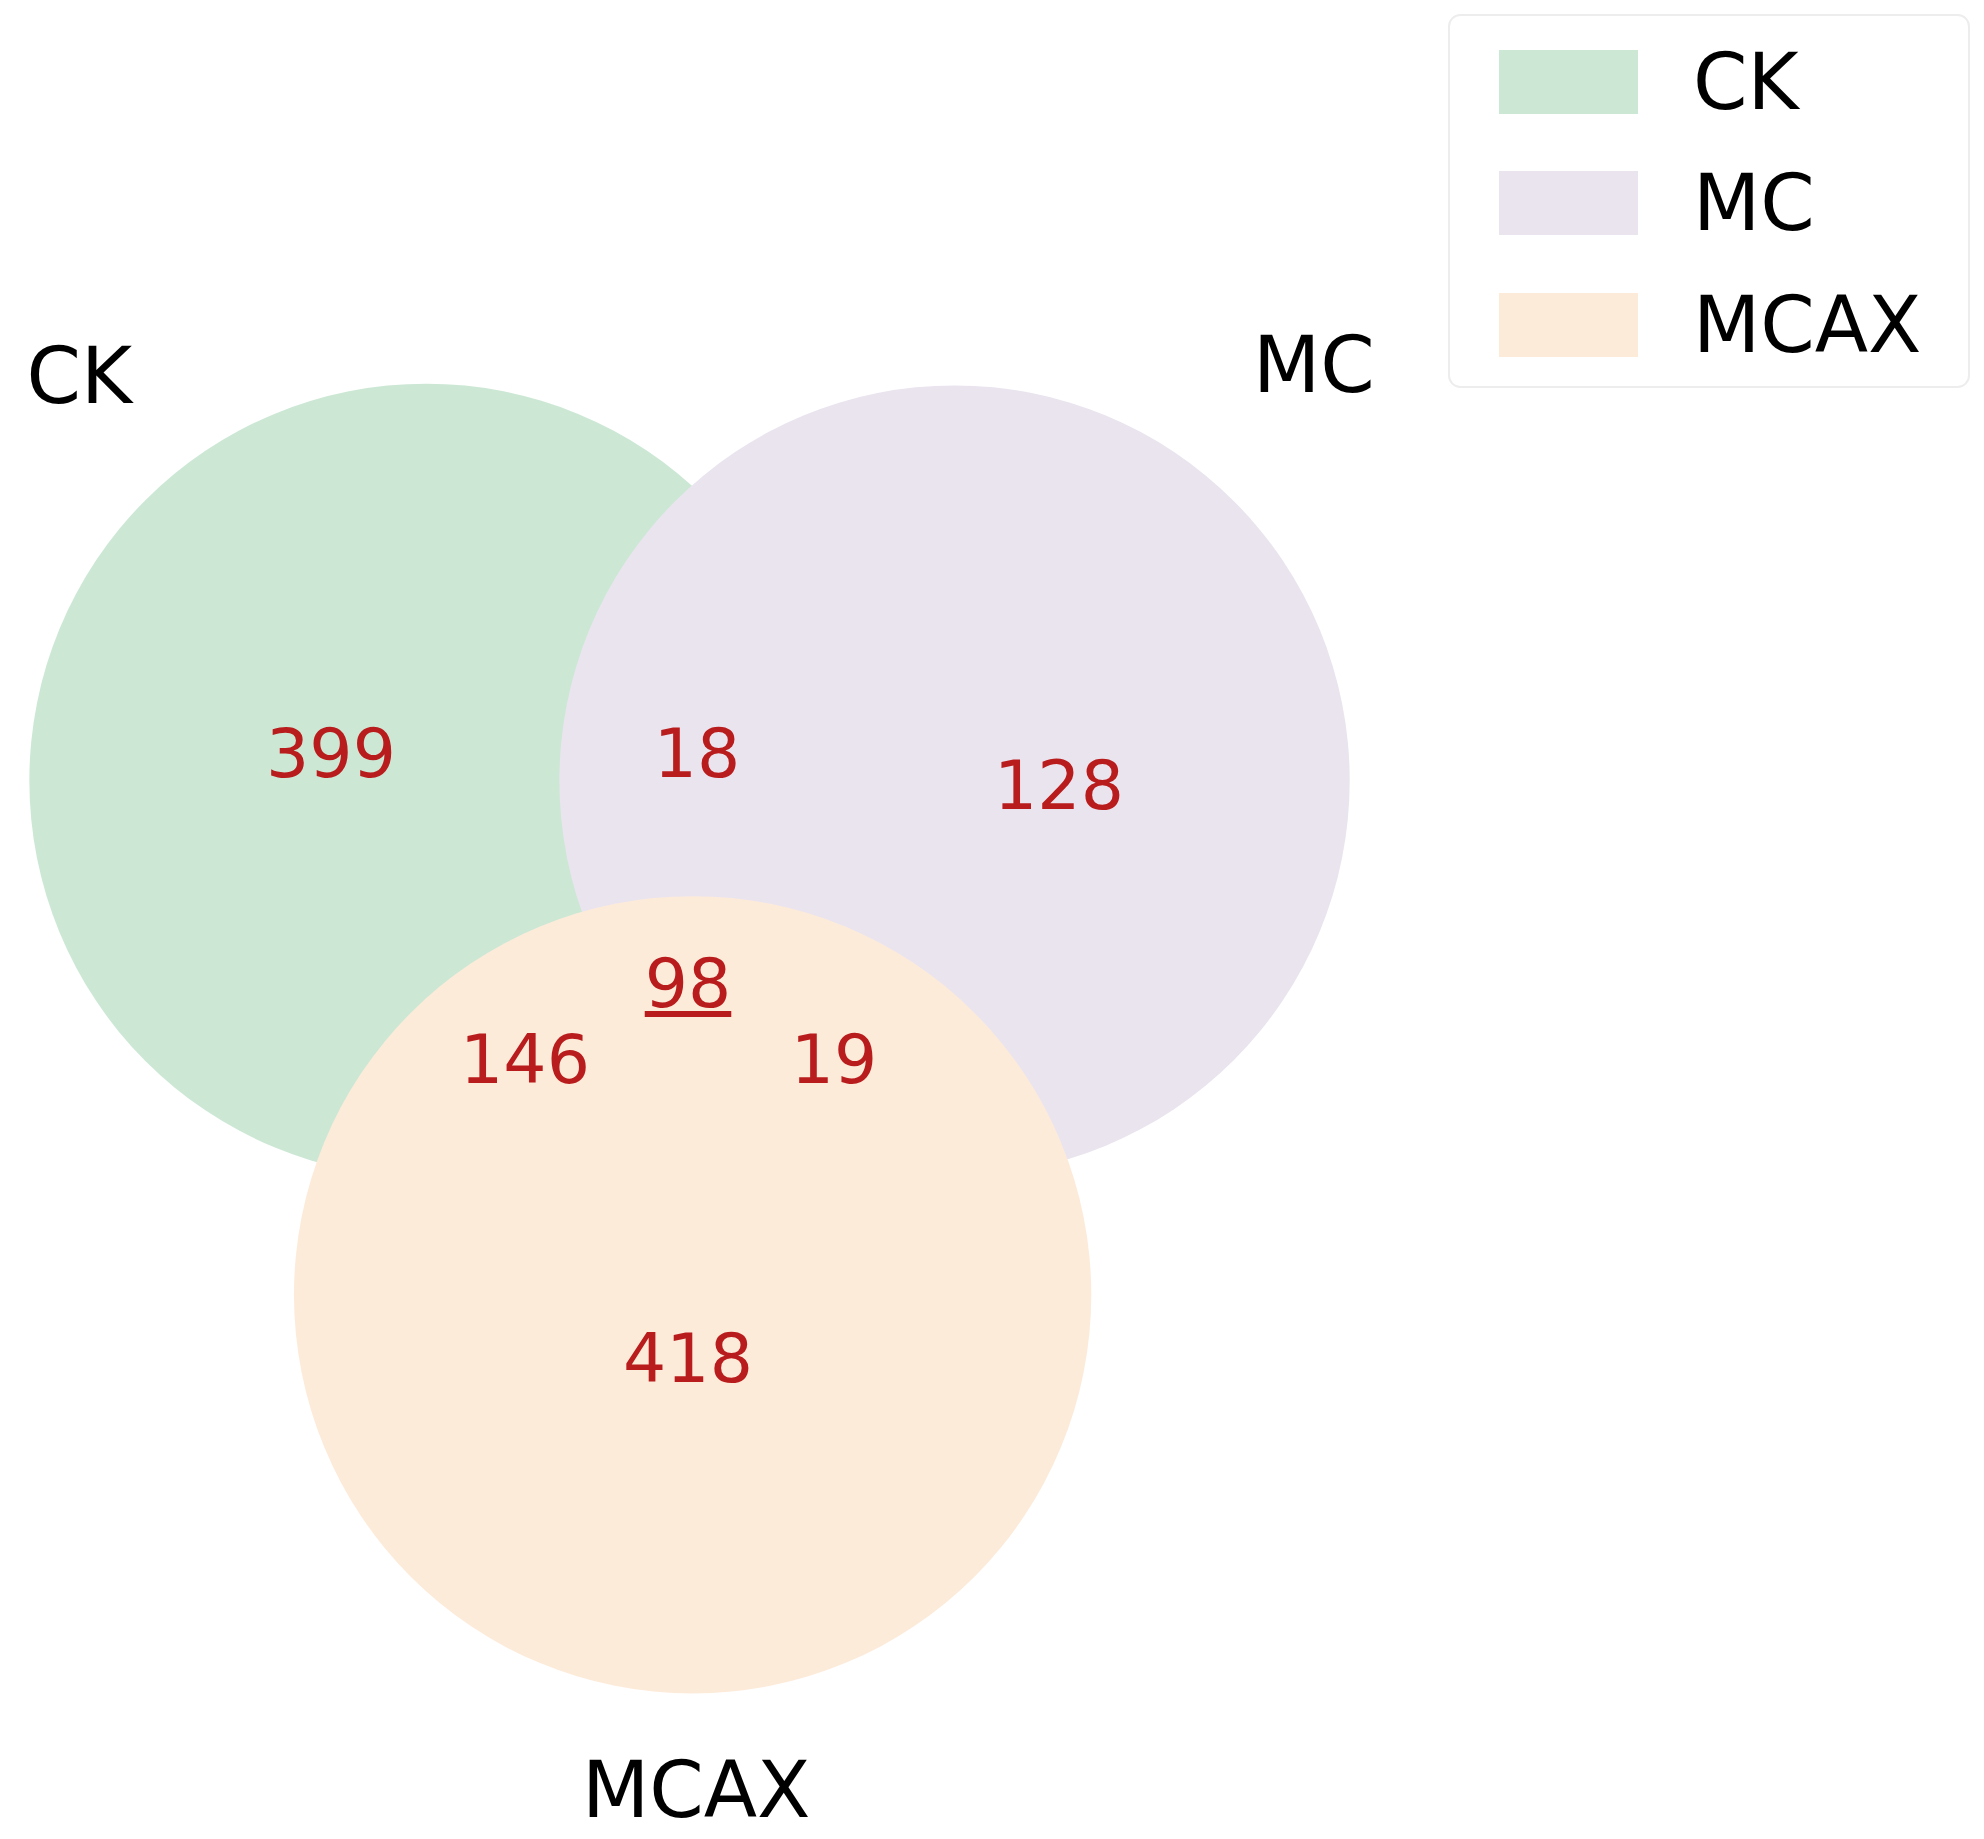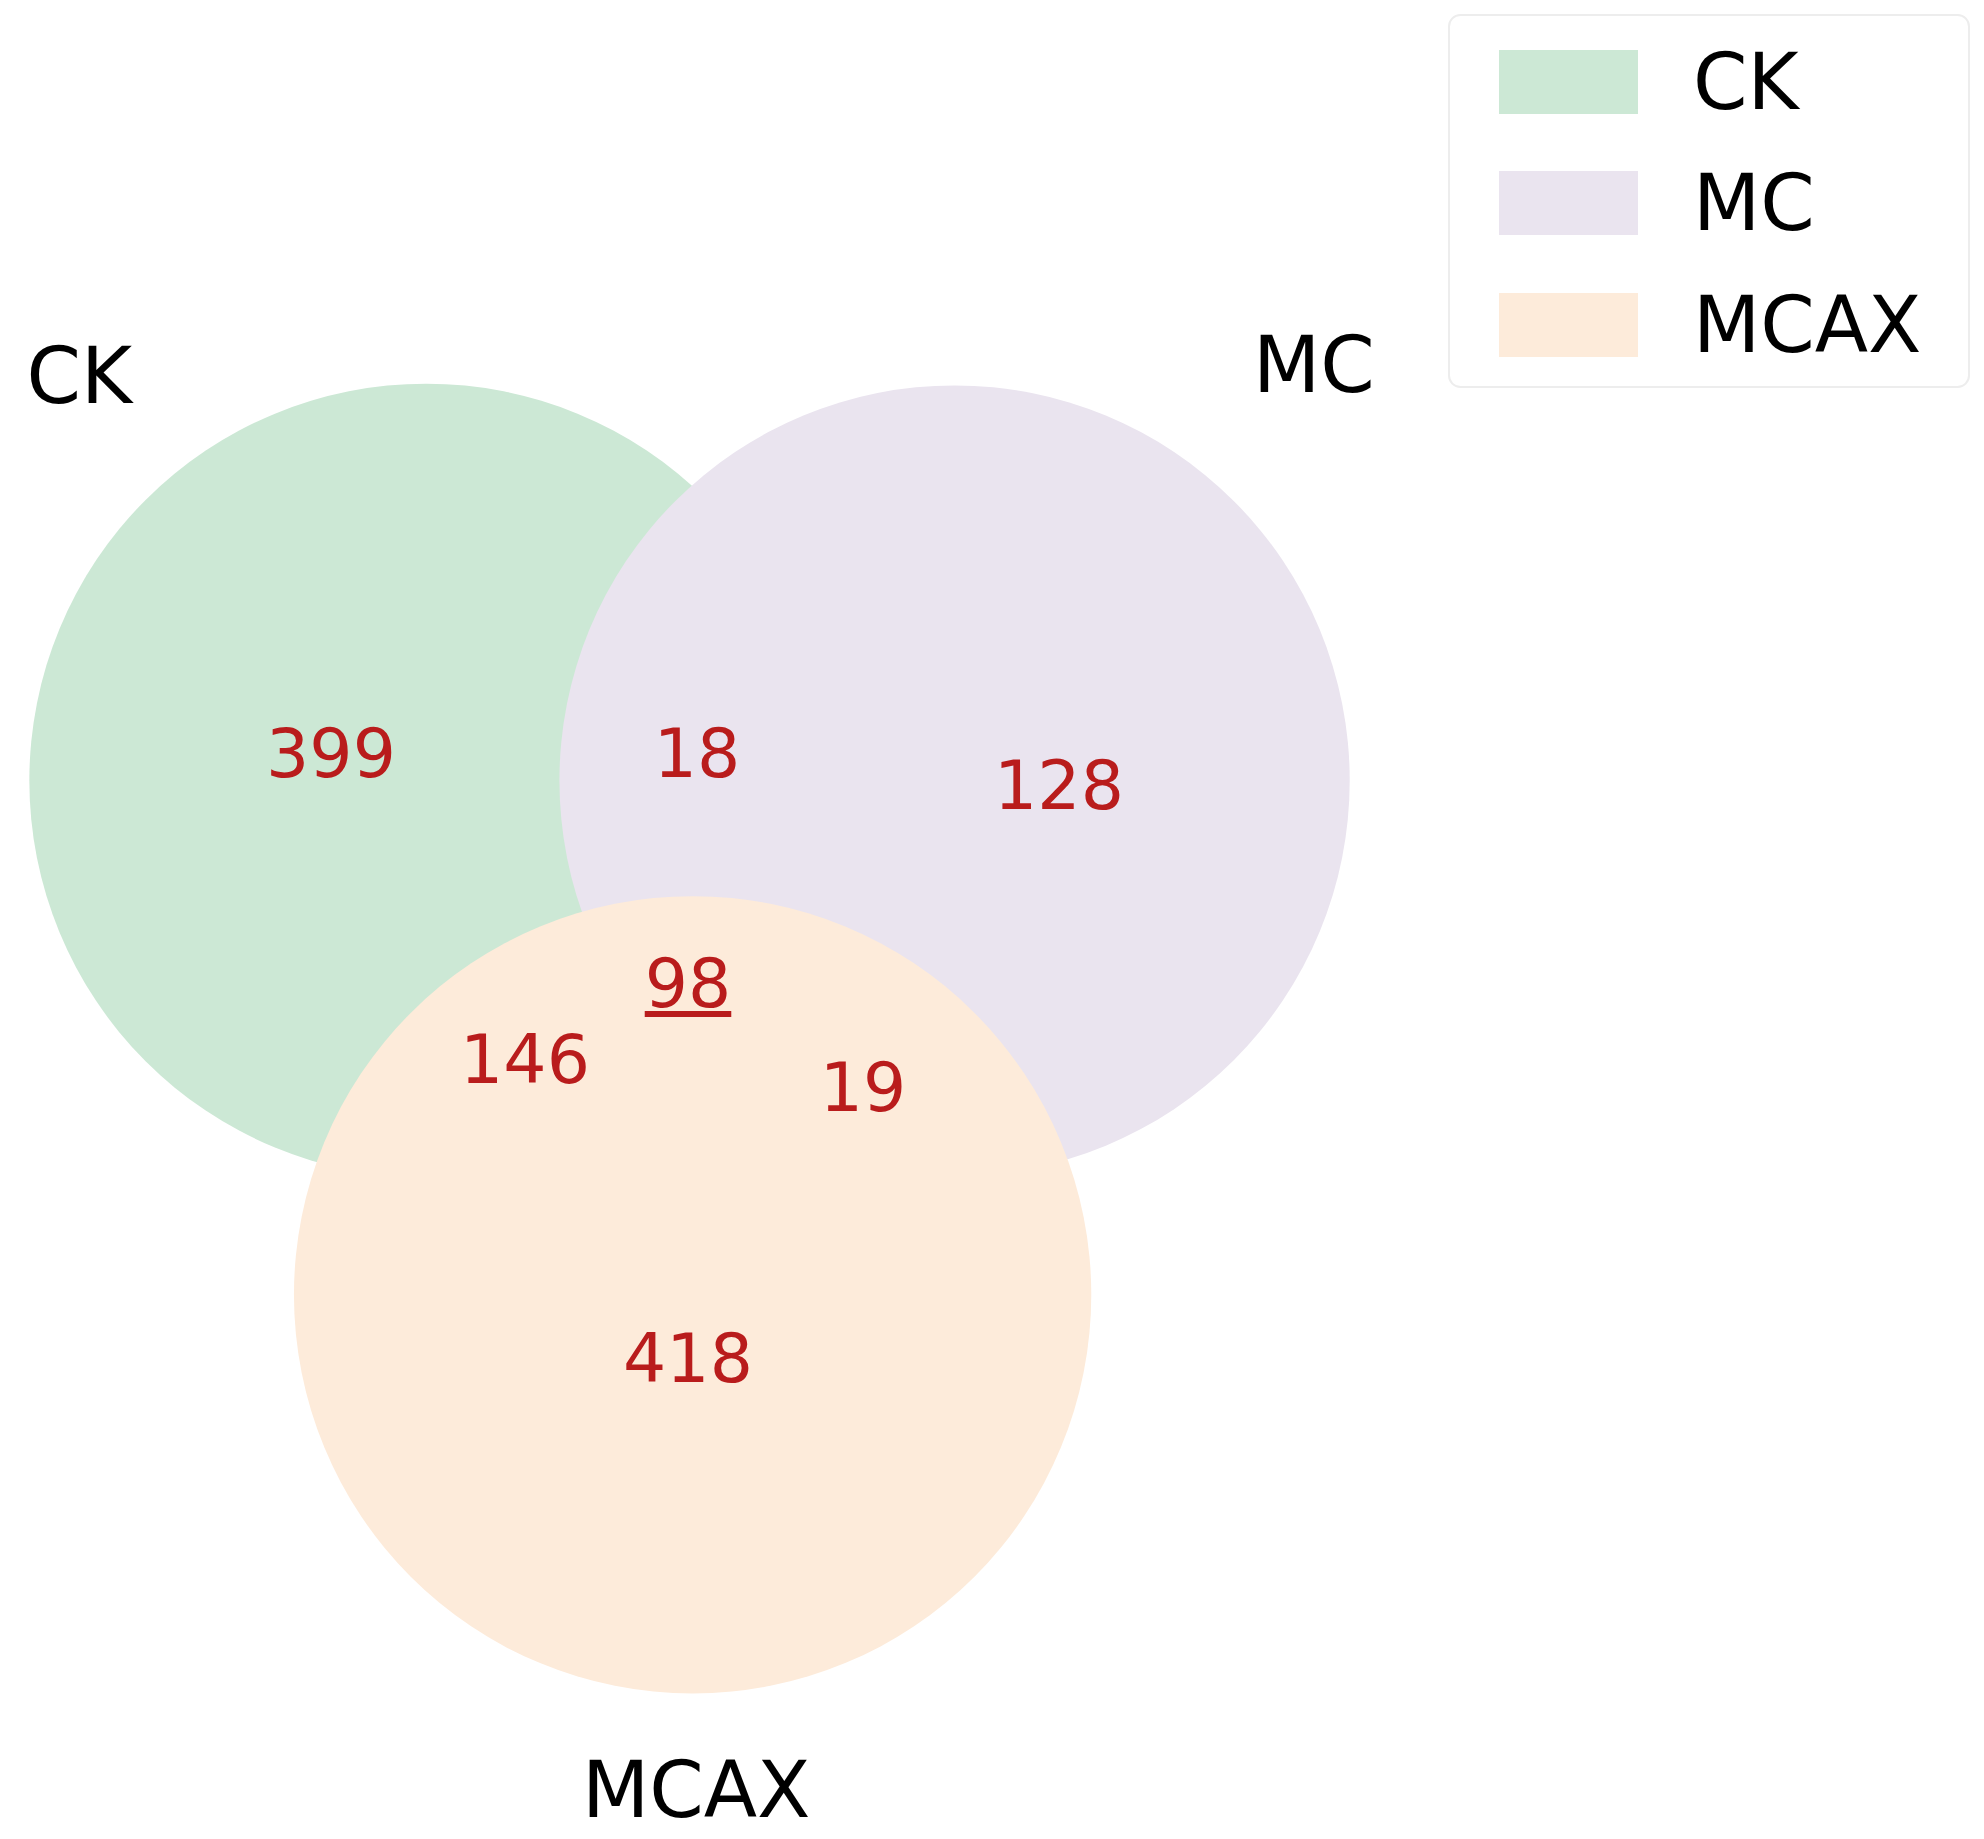--- a/index.html
+++ b/index.html
@@ -100,21 +100,21 @@
   <div class="region-count" style="left:331px; top:754px;">399</div>
 
   <div class="region-count" style="left:697px; top:754px;">18</div>
 
   <div class="region-count" style="left:1059px; top:754px;margin-top:32px;">128</div>
 
   <div class="region-count" style="left:688px; top:984px;text-decoration:underline;">98</div>
 
   <div class="region-count" style="left:525px; top:1060px;">146</div>
 
-  <div class="region-count" style="left:863px; top:1060px;margin-top:28px;">19</div>
+  <div class="region-count" style="left:834px; top:1060px;">19</div>
 
   <div class="region-count" style="left:688px; top:1359px;">418</div>
 
   <div id="legend-box" style="border-color: rgb(237, 237, 237);">
 
     <div class="legend-row" style="top:25px;">
       <span class="legend-swatch" style="background:#cce8d5;"></span>
       <span class="legend-label">CK</span>
     </div>
 

